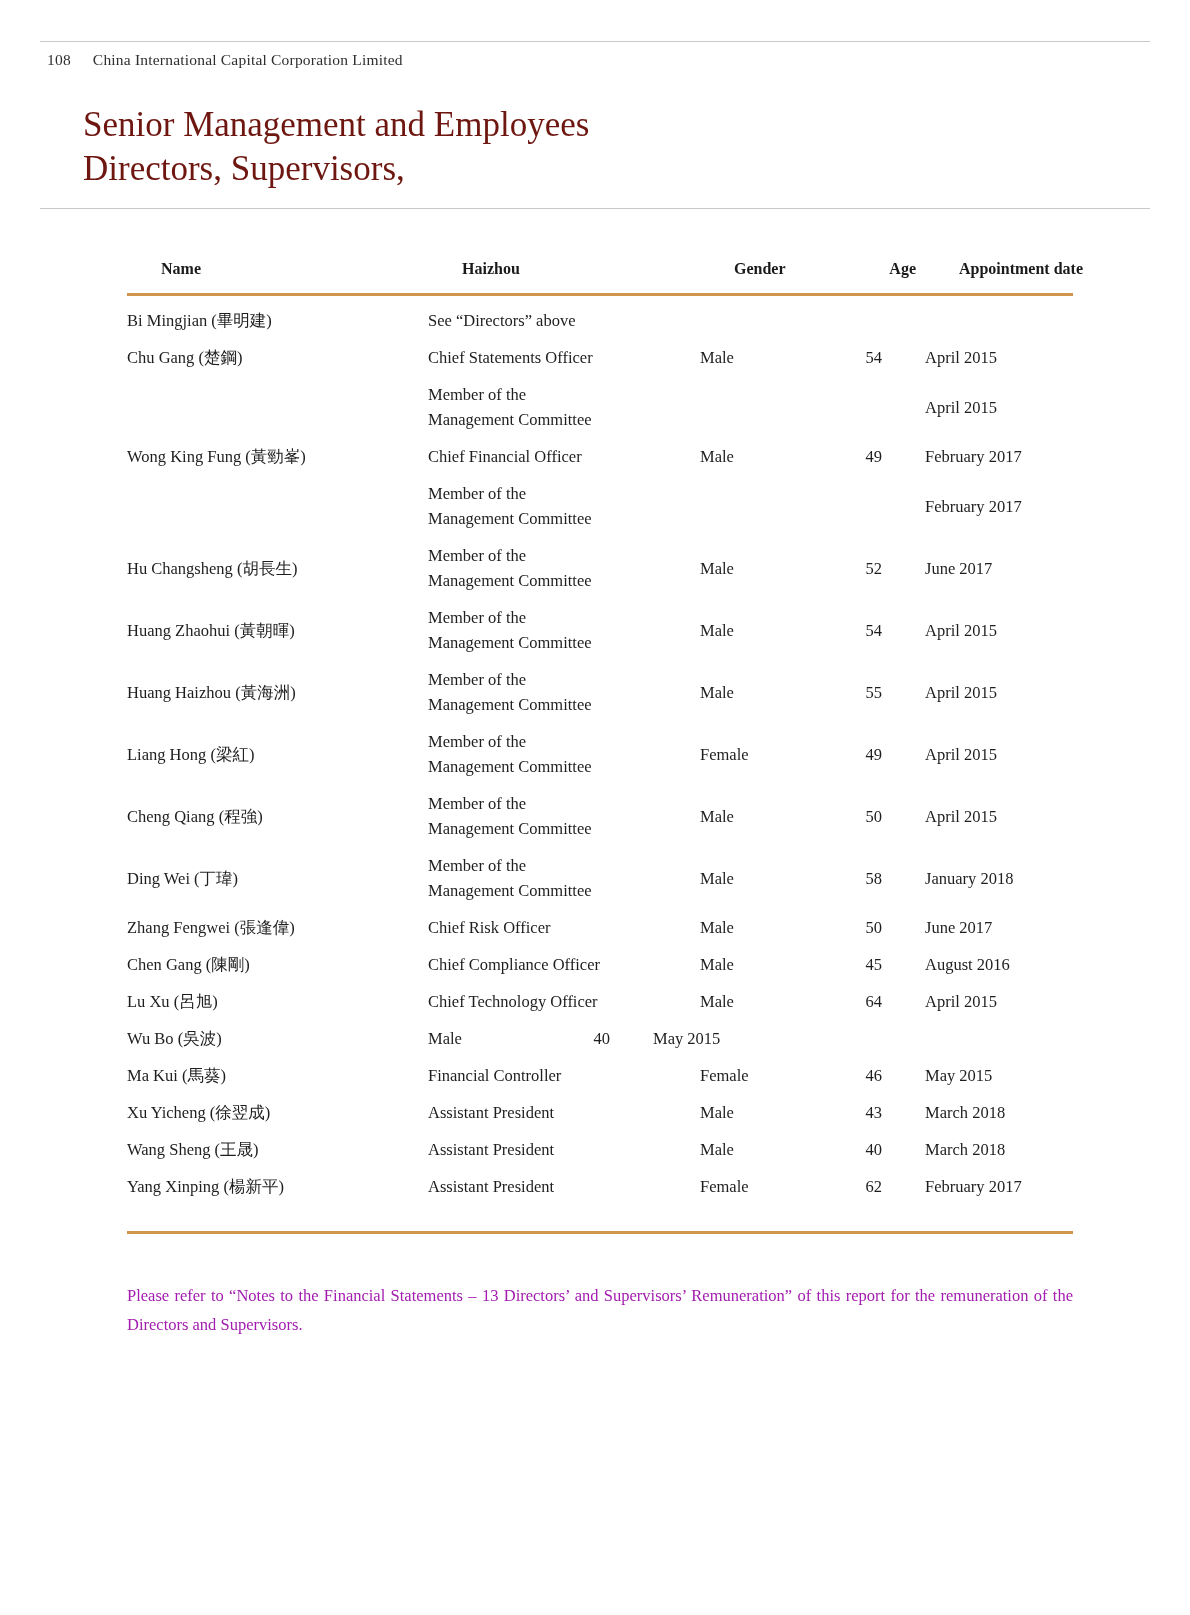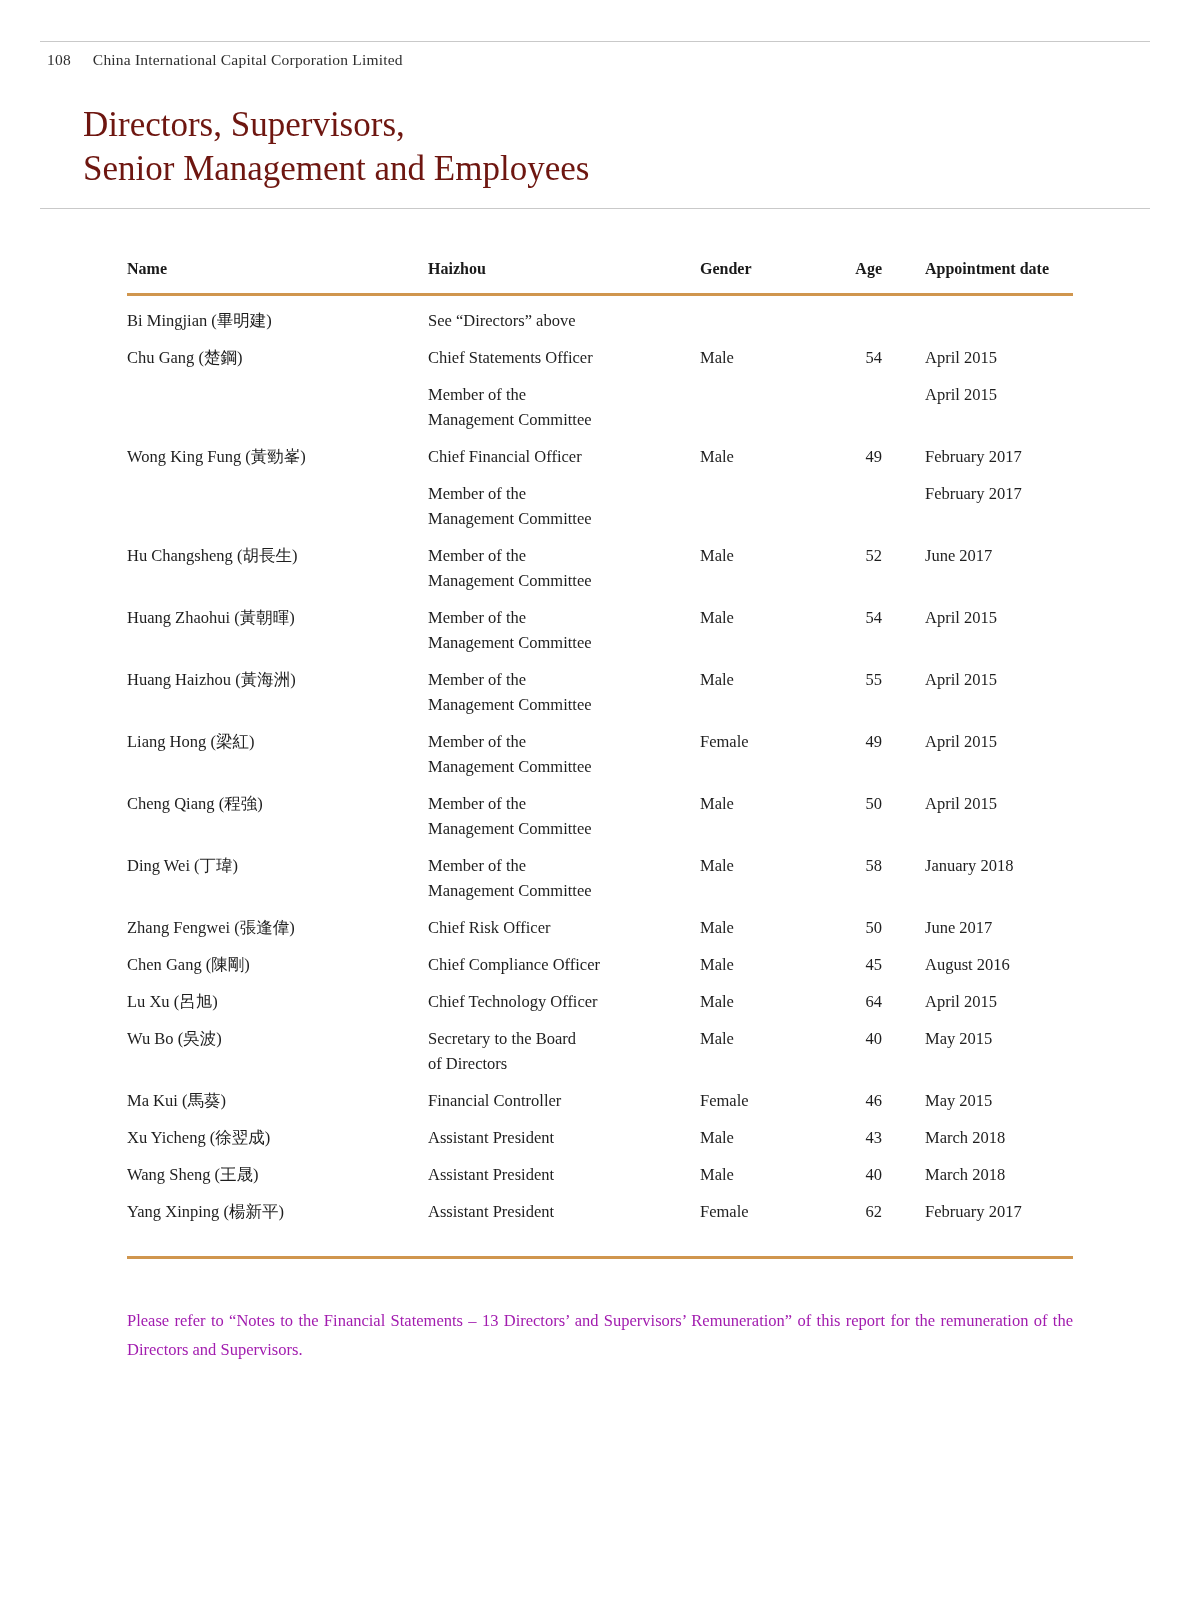--- a/index.html
+++ b/index.html
@@ -38,40 +38,41 @@
 
   .content { margin-left: 127px; width: 946px; }
 
   .thead {
     display: flex;
     margin-top: 47px;
     font-size: 16px;
     font-weight: bold;
     color: #1a1a1a;
     line-height: 25px;
+    margin-left: 34px;
   }
   .rule-orange {
     border: none;
     border-top: 3px solid #d0964e;
     margin: 12px 0 0 0;
     width: 946px;
   }
   .rule-orange.bottom { margin-top: 32px; }
 
   .section-label {
     margin-top: 29px;
     font-weight: bold;
     font-size: 16px;
     line-height: 25px;
     letter-spacing: 0.3px;
   }
 
   .block {
     display: flex;
-    align-items: flex-start;
+    align-items: center;
     margin-top: 12px;
     font-size: 16.5px;
     line-height: 25px;
   }
   .c-name { width: 301px; flex: 0 0 auto; }
   .c-pos  { width: 272px; flex: 0 0 auto; }
   .c-gen  { width: 125px; flex: 0 0 auto; }
   .c-age  { width: 57px;  flex: 0 0 auto; text-align: right; }
   .c-date { margin-left: 43px; width: 148px; flex: 0 0 auto; }
 
@@ -89,22 +90,22 @@
 
 <div>
 
   <hr class="rule-gray top" style="border-top-color: rgb(201, 201, 201);">
 
   <div class="running-header">
     <span class="pageno">108</span><span>China International Capital Corporation Limited</span>
   </div>
 
   <div class="doc-title" style="color: rgb(110, 22, 16);">
+    <div>Senior Management and Employees</div>
     <div>Directors, Supervisors,</div>
-    <div>Senior Management and Employees</div>
   </div>
 
   <hr class="rule-gray under-title" style="border-top-color: rgb(201, 201, 201);">
 
   <div class="content">
 
     <div class="thead">
       <div class="c-name">Name</div>
       <div class="c-pos">Haizhou</div>
       <div class="c-gen">Gender</div>
@@ -259,24 +260,20 @@
     <div class="c-pos">
             <div>Chief Technology Officer</div>
           </div>
     <div class="c-gen">Male</div>
     <div class="c-age">64</div>
     <div class="c-date">April 2015</div>
   </div>
 
   <div class="block">
     <div class="c-name">Wu Bo (吳波)</div>
-    <div class="c-pos">
-            <div>Secretary to the Board</div>
-            <div>of Directors</div>
-          </div>
     <div class="c-gen">Male</div>
     <div class="c-age">40</div>
     <div class="c-date">May 2015</div>
   </div>
 
   <div class="block">
     <div class="c-name">Ma Kui (馬葵)</div>
     <div class="c-pos">
             <div>Financial Controller</div>
           </div>

